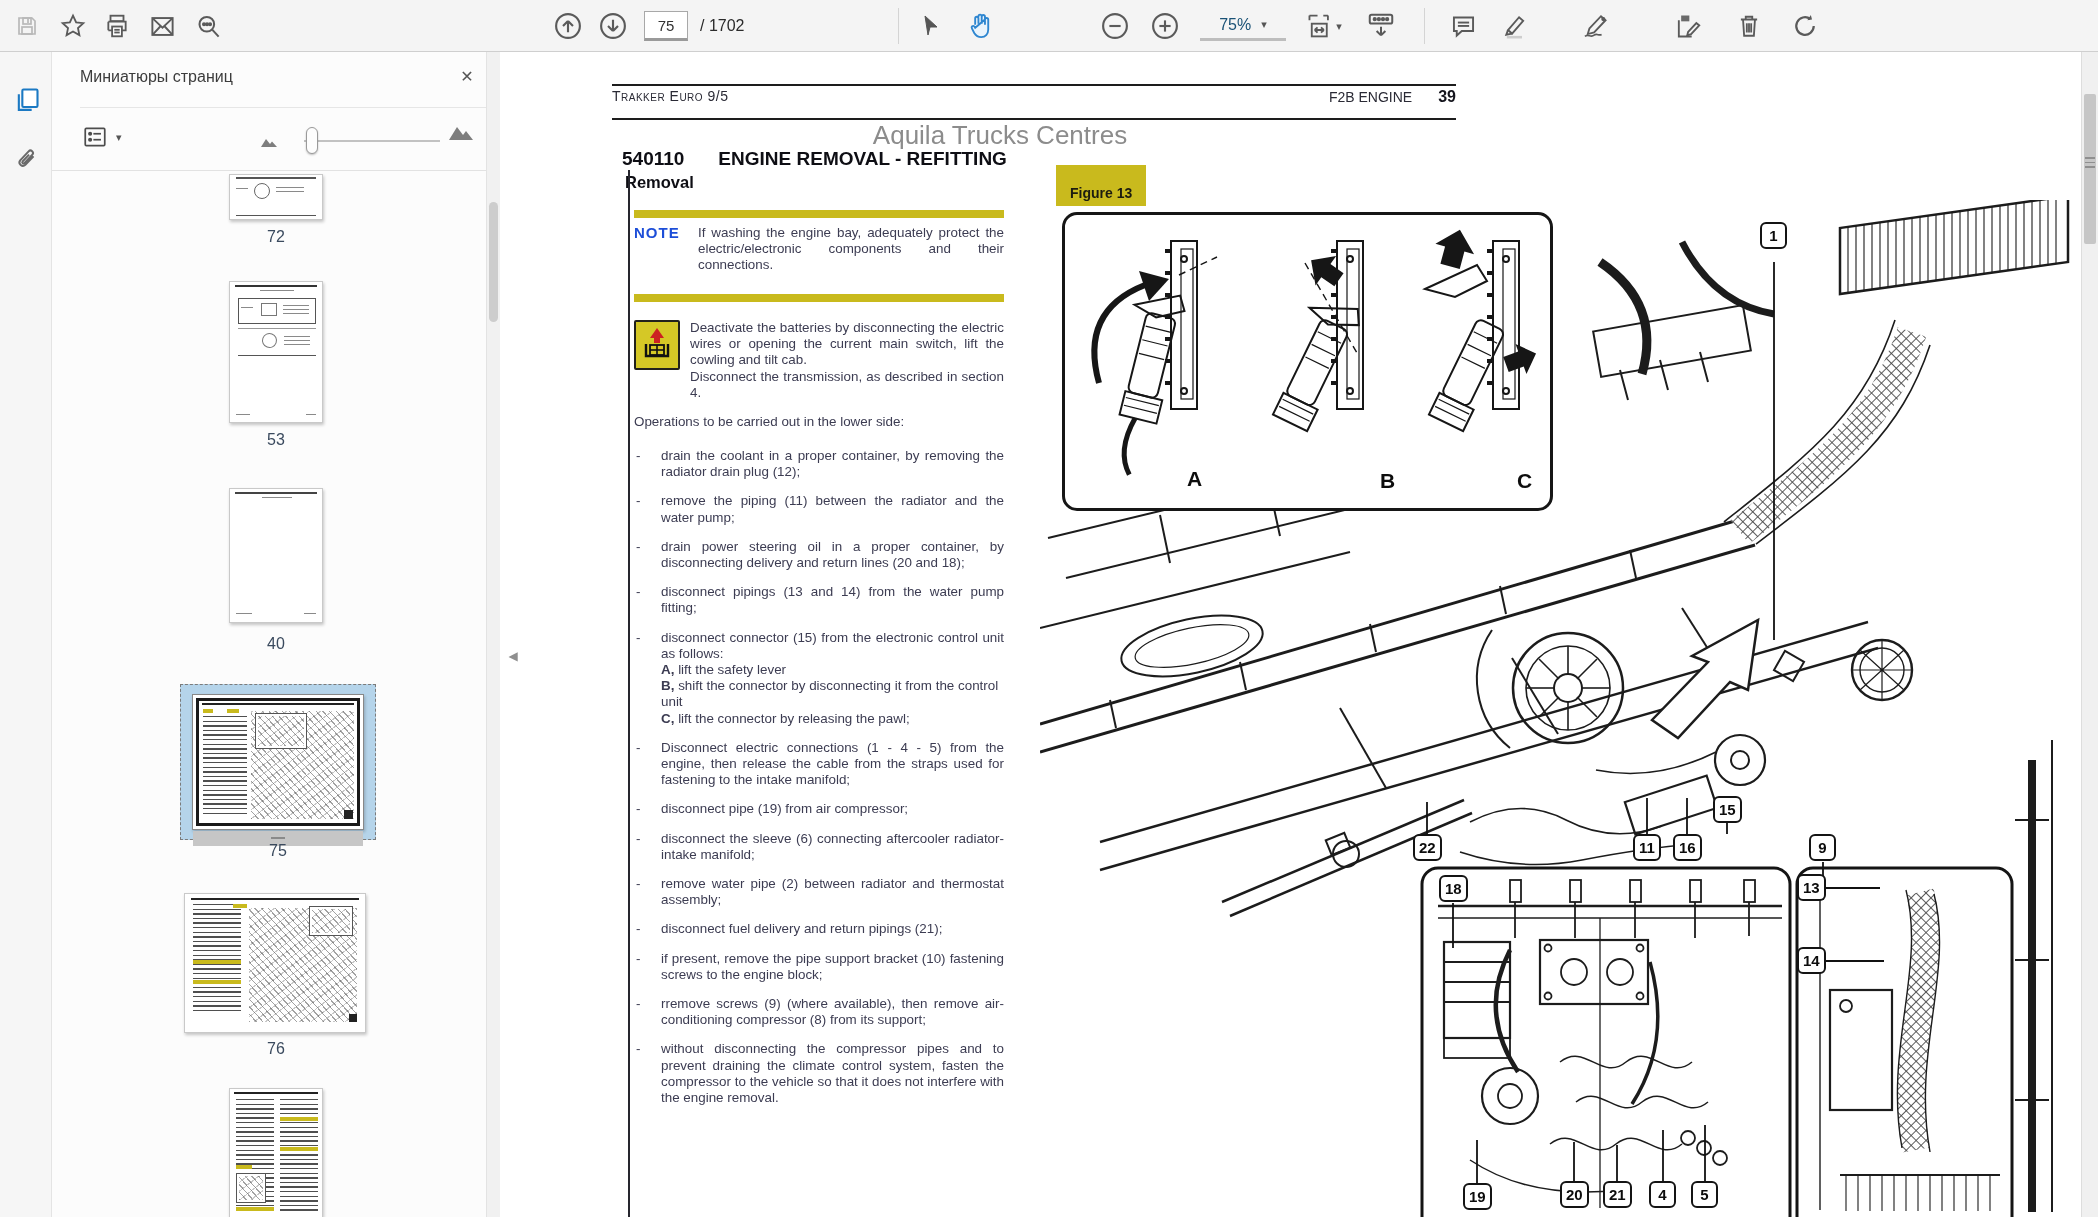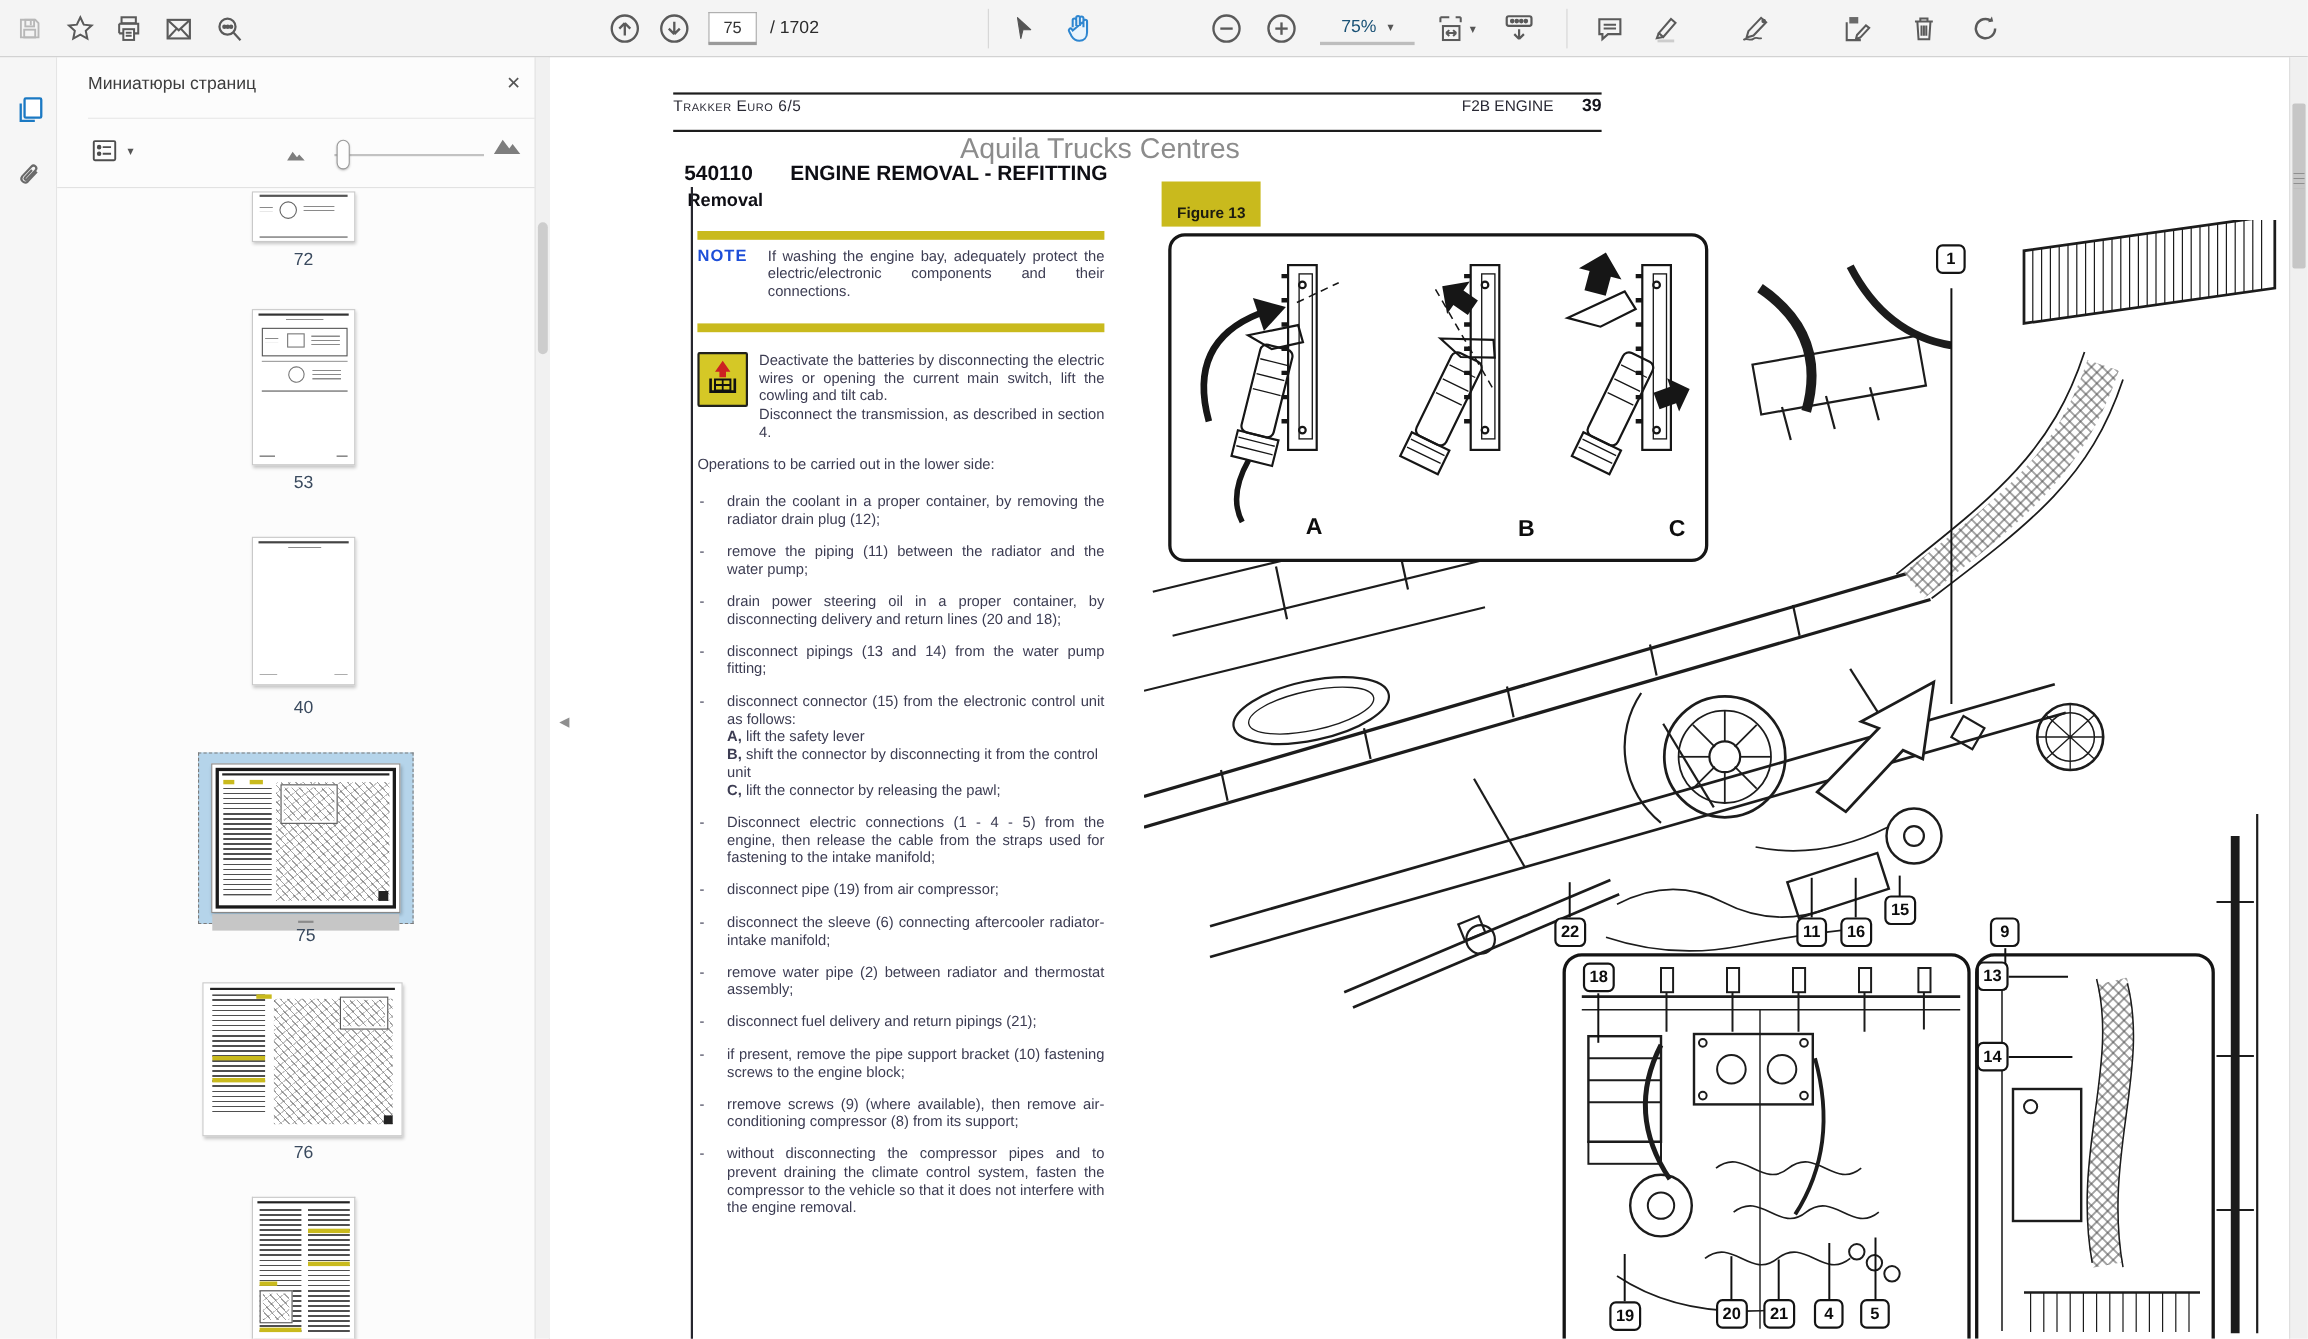--- a/index.html
+++ b/index.html
@@ -379,21 +379,21 @@
   <div class="sb-scroll">
       <div class="th"></div>
     </div>
 </div>
 
 <div class="collapse">◀</div>
 
 <div class="doc">
   <div class="hdr-rule" style="top:32px"></div>
   <div class="hdr-row">
-    <span class="hdr-left">Trakker Euro 6/5</span>
+    <span class="hdr-left">Trakker Euro 9/5</span>
     <span class="hdr-right">
       <span>F2B ENGINE</span>
       <span class="pg">39</span>
     </span>
   </div>
   <div class="hdr-rule" style="top:66px"></div>
 
   <div class="watermark">Aquila Trucks Centres</div>
 
   <div class="sec-title">
@@ -668,21 +668,21 @@
     </svg>
     <div class="abc-lbl" style="left:122px;top:252px">A</div>
     <div class="abc-lbl" style="left:315px;top:254px">B</div>
     <div class="abc-lbl" style="left:452px;top:254px">C</div>
   </div>
 
   <div class="co" style="left:1259px;top:170px">1</div>
   <div class="co" style="left:912px; top:782px">22</div>
   <div class="co" style="left:1132px;top:782px">11</div>
   <div class="co" style="left:1172px;top:782px">16</div>
-  <div class="co" style="left:1212px;top:762px">15</div>
+  <div class="co" style="left:1212px;top:744px">15</div>
   <div class="co" style="left:1308px;top:782px">9</div>
   <div class="co" style="left:938px; top:823px">18</div>
   <div class="co" style="left:1296px;top:822px">13</div>
   <div class="co" style="left:1296px;top:895px">14</div>
   <div class="co" style="left:962px; top:1131px">19</div>
   <div class="co" style="left:1059px;top:1129px">20</div>
   <div class="co" style="left:1102px;top:1129px">21</div>
   <div class="co" style="left:1148px;top:1129px">4</div>
   <div class="co" style="left:1190px;top:1129px">5</div>
 </div>

